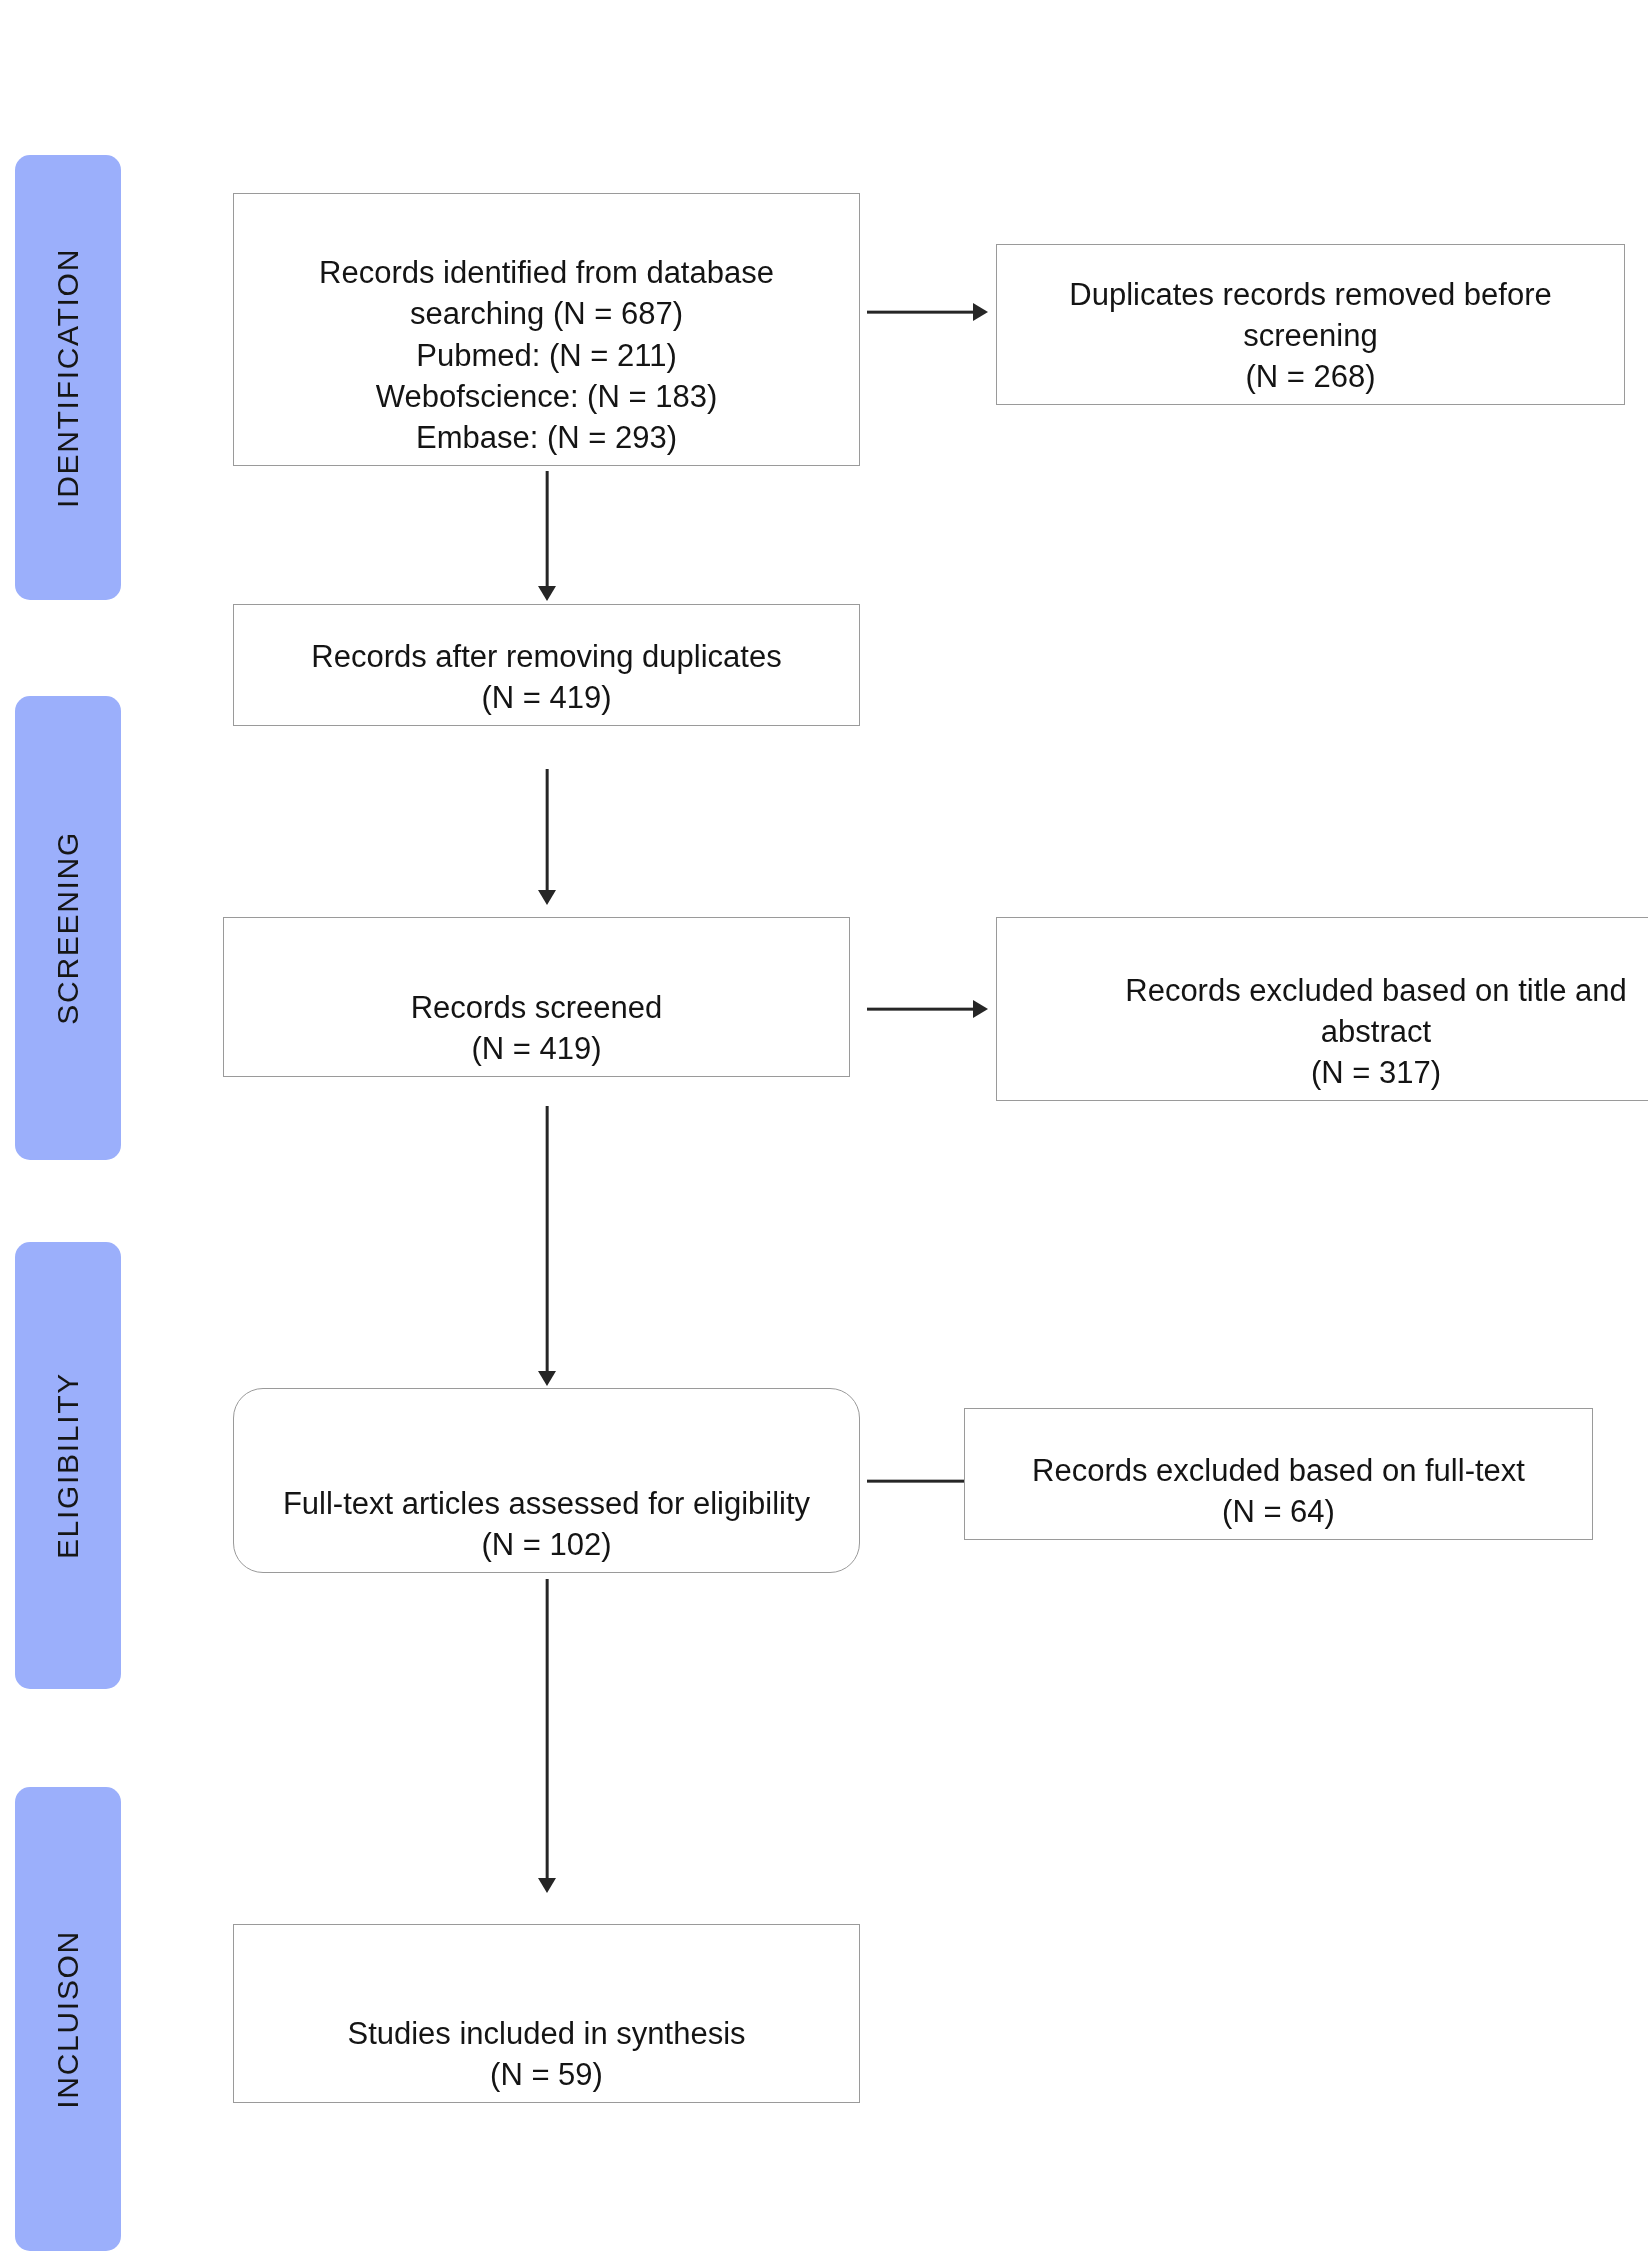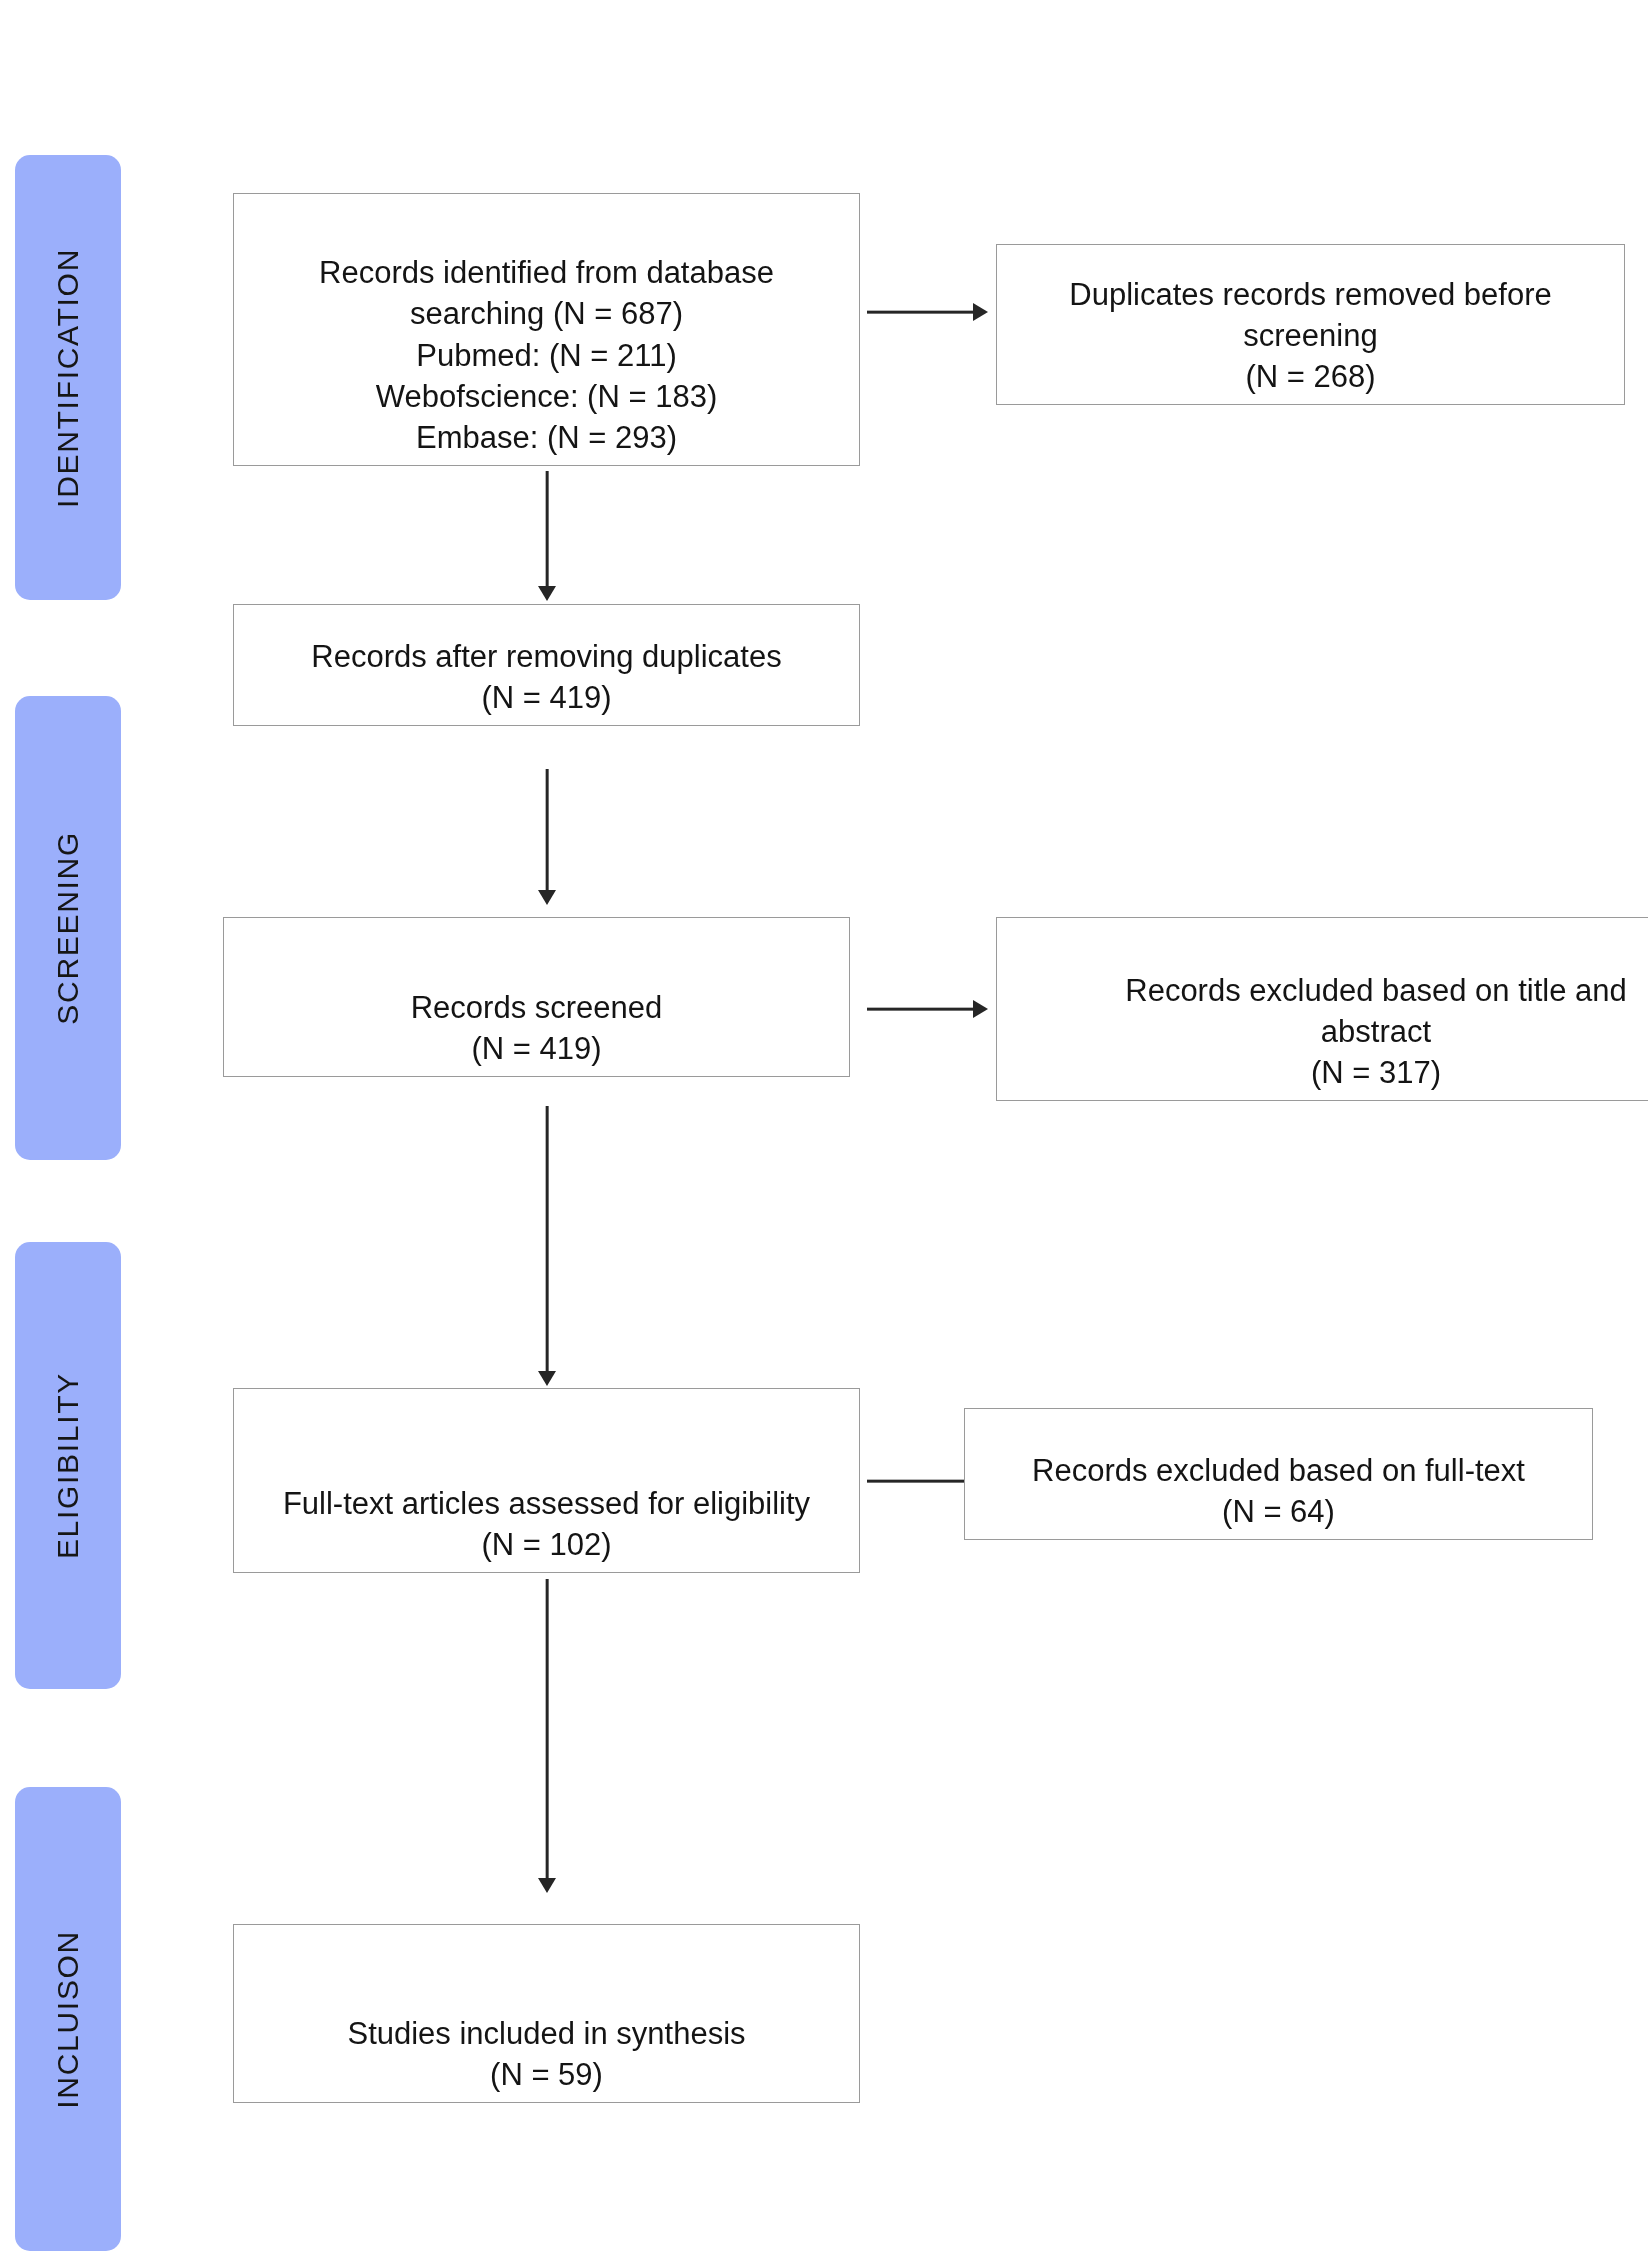--- a/index.html
+++ b/index.html
@@ -154,21 +154,21 @@
     <div class="flow-box-text">Records excluded based on title and
 abstract
 (N = 317)</div>
   </div>
 
   <div class="conn conn-v" style="left:535px;top:1106px;height:280px;">
     <div class="shaft" style="height:266px;"></div>
     <div class="head"></div>
   </div>
 
-  <div class="flow-box" style="left:233px;top:1388px;width:627px;height:185px;">
+  <div class="flow-box" style="left:233px;top:1388px;width:627px;height:185px;border-radius:30px;">
     <div class="flow-box-text">Full-text articles assessed for eligibility
 (N = 102)</div>
   </div>
 
   <div class="conn conn-h" style="left:867px;top:1469px;width:121px;">
     <div class="shaft" style="width:109px;"></div>
     <div class="head"></div>
   </div>
 
   <div class="flow-box" style="left:964px;top:1408px;width:629px;height:132px;">

